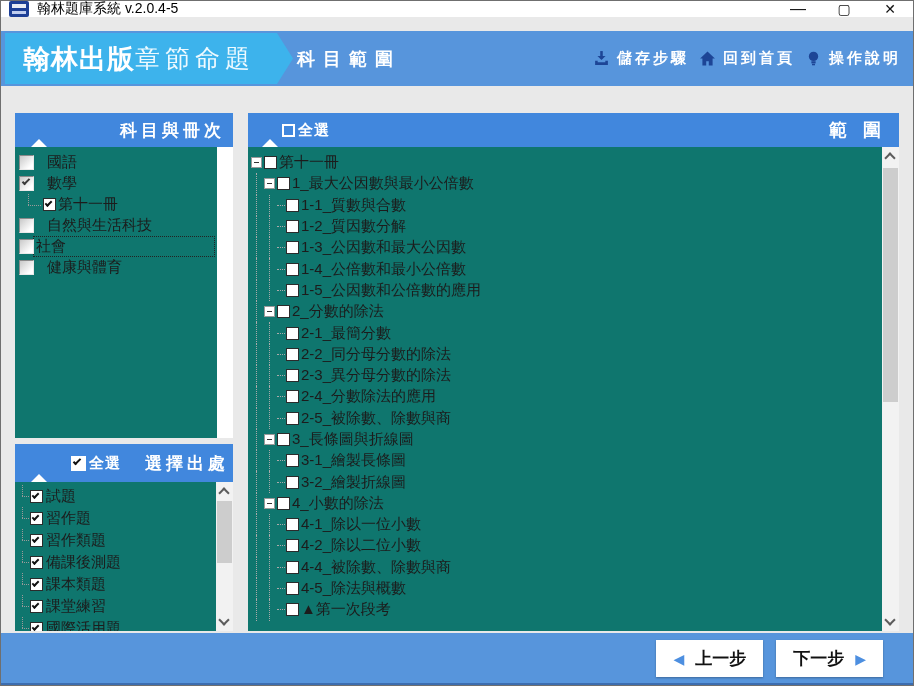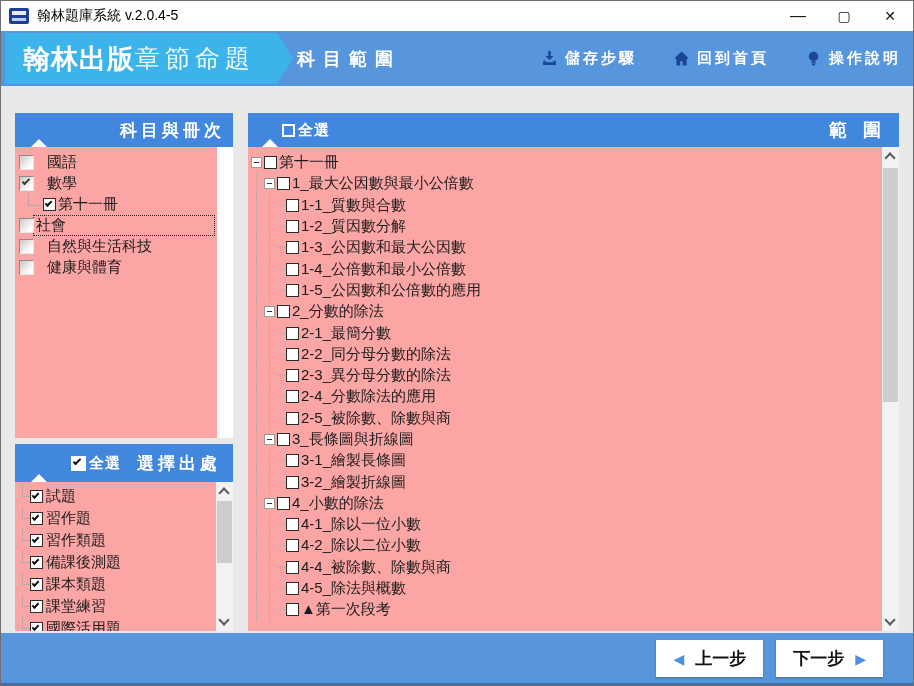--- a/index.html
+++ b/index.html
@@ -2,21 +2,21 @@
 <html><head>
 <meta charset="utf-8">
 <style>
   * { box-sizing: border-box; margin: 0; padding: 0; }
   html,body { width:914px; height:686px; }
   body { font-family:"Liberation Sans","DejaVu Sans",sans-serif; }
   .window { position:relative; width:914px; height:686px; background:#e9e9e9;
             border:1px solid #6f6f6f; overflow:hidden; }
 
   
-  .titlebar { position:absolute; top:0; left:0; right:0; height:30px; background:#ffffff;
+  .titlebar { position:absolute; top:0; left:0; right:0; height:16px; background:#ffffff;
               display:flex; align-items:center; }
   .title-icon { width:20px; height:16px; margin-left:8px; background:#1d3f96; position:relative;
                 border-radius:2px; flex:none; }
   .title-icon::before { content:""; position:absolute; left:3px; top:3px; right:3px; height:4px;
                 background:#fff; opacity:.9; }
   .title-icon::after { content:""; position:absolute; left:3px; bottom:3px; right:3px; height:3px;
                 background:#dce6ff; opacity:.85; }
   .title-text { margin-left:8px; font-size:14px; color:#000; }
   .win-controls { margin-left:auto; display:flex; height:100%; }
   .win-btn { width:46px; height:100%; display:flex; align-items:center; justify-content:center;
@@ -25,32 +25,32 @@
 
   
   .header { position:absolute; top:30px; left:0; right:0; height:55px; background:#5795dc; }
   .brand-tab { position:absolute; left:4px; top:2px; bottom:2px; width:288px; background:#3db3ec;
                clip-path:polygon(0 0,calc(100% - 16px) 0,100% 50%,calc(100% - 16px) 100%,0 100%);
                display:flex; align-items:center; padding-left:18px; }
   .brand-main { font-size:27px; font-weight:bold; color:#ffffff; letter-spacing:1px;font-family:Liberation Mono, monospace; }
   .brand-sub  { font-size:25px; color:#eefaff; letter-spacing:5px; font-weight:400; }
   .page-title { position:absolute; left:296px; top:0; bottom:0; display:flex; align-items:center;
                 color:#fff; font-size:18px; font-weight:bold; letter-spacing:8px; }
-  .header-actions { position:absolute; right:12px; top:0; bottom:0; display:flex; align-items:center; gap:36px; }
+  .header-actions { position:absolute; right:12px; top:0; bottom:0; display:flex; align-items:center; gap:10px; }
   .h-action { display:flex; align-items:center; gap:7px; color:#ffffff; font-size:15px;
               font-weight:bold; letter-spacing:3px; cursor:pointer; }
   .h-action svg { flex:none; }
 
   
   .main { position:absolute; top:85px; left:0; right:0; bottom:52px; background:#e9e9e9; }
   .panel { position:absolute; background:#ffffff; }
   .panel-header { position:absolute; top:0; left:0; right:0; background:#4187dd; color:#fff; }
   .panel-header .notch { position:absolute; left:16px; bottom:0; width:0; height:0;
         border-left:8px solid transparent; border-right:8px solid transparent; border-bottom:8px solid #fff; }
-  .panel-body { position:absolute; left:0; right:16px; bottom:0; overflow:hidden; background:#fca5a5; }
+  .panel-body { position:absolute; left:0; right:16px; bottom:0; overflow:hidden; background:#0f766e; }
 
   
   .panel.subjects { left:14px; top:27px; width:218px; height:325px; }
   .subjects .panel-header { height:34px; display:flex; align-items:center; justify-content:flex-end; }
   .subjects-title { font-size:17px; font-weight:bold; letter-spacing:4px; padding-right:8px; }
   .subjects .panel-body { top:34px; padding-top:5px; }
   .subj-row { height:21px; display:flex; align-items:center; padding-left:4px; font-size:15px; color:#1c1c1c; }
   .lbl { white-space:nowrap; }
   .subj-row > .lbl { margin-left:13px; }
   .cb { flex:none; position:relative; background:#fff; display:inline-block; }
@@ -71,21 +71,21 @@
   .focus-box .lbl { margin-left:2px; }
 
   
   .panel.sources { left:14px; top:358px; width:218px; height:187px; }
   .sources .panel-header { height:38px; display:flex; align-items:center; padding-left:56px; }
   .hdr-cb { flex:none; position:relative; }
   .hdr-cb.boxed { width:15px; height:15px; background:#fff; }
   .hdr-cb.boxed .tick { left:2px; top:3px; border-color:#111; }
   .hdr-cb.outline { width:13px; height:13px; border:2px solid #fff; background:transparent; }
   .hdr-select-label { font-size:15px; font-weight:bold; color:#fff; margin-left:3px; letter-spacing:1px; }
-  .sources-title { margin-left:auto; font-size:17px; font-weight:bold; letter-spacing:4px; padding-right:12px; }
+  .sources-title { margin-left:auto; font-size:17px; font-weight:bold; letter-spacing:4px; padding-right:4px; }
   .sources .panel-body { top:38px; padding-top:3px; }
   .src-row { height:22px; display:flex; align-items:center; padding-left:5px; font-size:15px; color:#1c1c1c; }
   .src-elbow { width:10px; height:22px; position:relative; flex:none; }
   .src-elbow::before { content:""; position:absolute; left:2px; top:0; height:11px; border-left:1px dotted #9a9a9a; }
   .src-elbow::after  { content:""; position:absolute; left:2px; top:11px; width:7px; border-top:1px dotted #9a9a9a; }
   .src-row .lbl { margin-left:3px; }
 
   
   .panel.scope { left:247px; top:27px; width:651px; height:518px; }
   .scope .panel-header { height:34px; display:flex; align-items:center; padding-left:34px; }
@@ -188,27 +188,27 @@
           </div>
           <div class="subj-row">
             <span class="elbow"></span>
             <span class="cb flat">
               <i class="tick"></i>
             </span>
             <span class="lbl">第十一冊</span>
           </div>
           <div class="subj-row">
             <span class="cb c3d"></span>
+            <span class="lbl">自然與生活科技</span>
+          </div>
+          <div class="subj-row">
+            <span class="cb c3d"></span>
             <span class="focus-box">
               <span class="lbl">社會</span>
             </span>
-          </div>
-          <div class="subj-row">
-            <span class="cb c3d"></span>
-            <span class="lbl">自然與生活科技</span>
           </div>
           <div class="subj-row">
             <span class="cb c3d"></span>
             <span class="lbl">健康與體育</span>
           </div>
         </div>
     </div>
 
     <div class="panel sources">
       <div class="panel-header">

